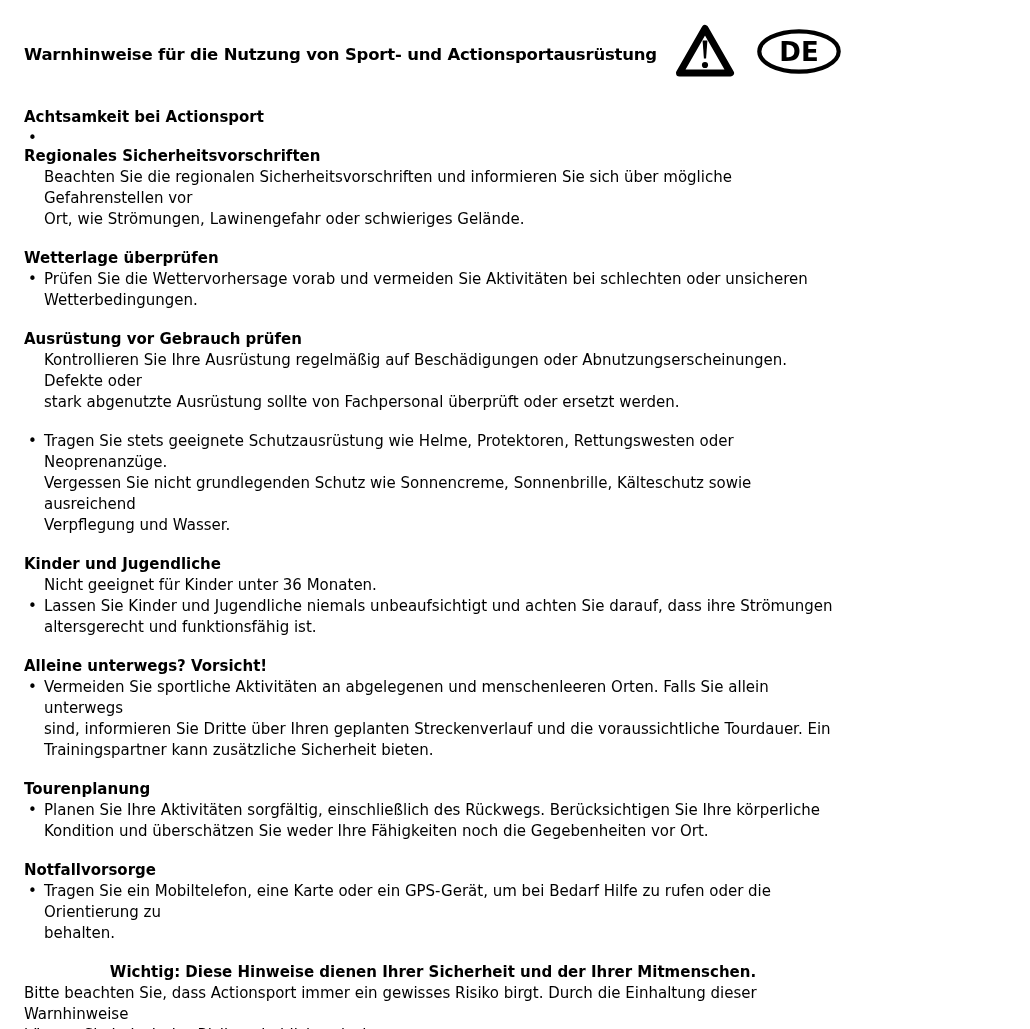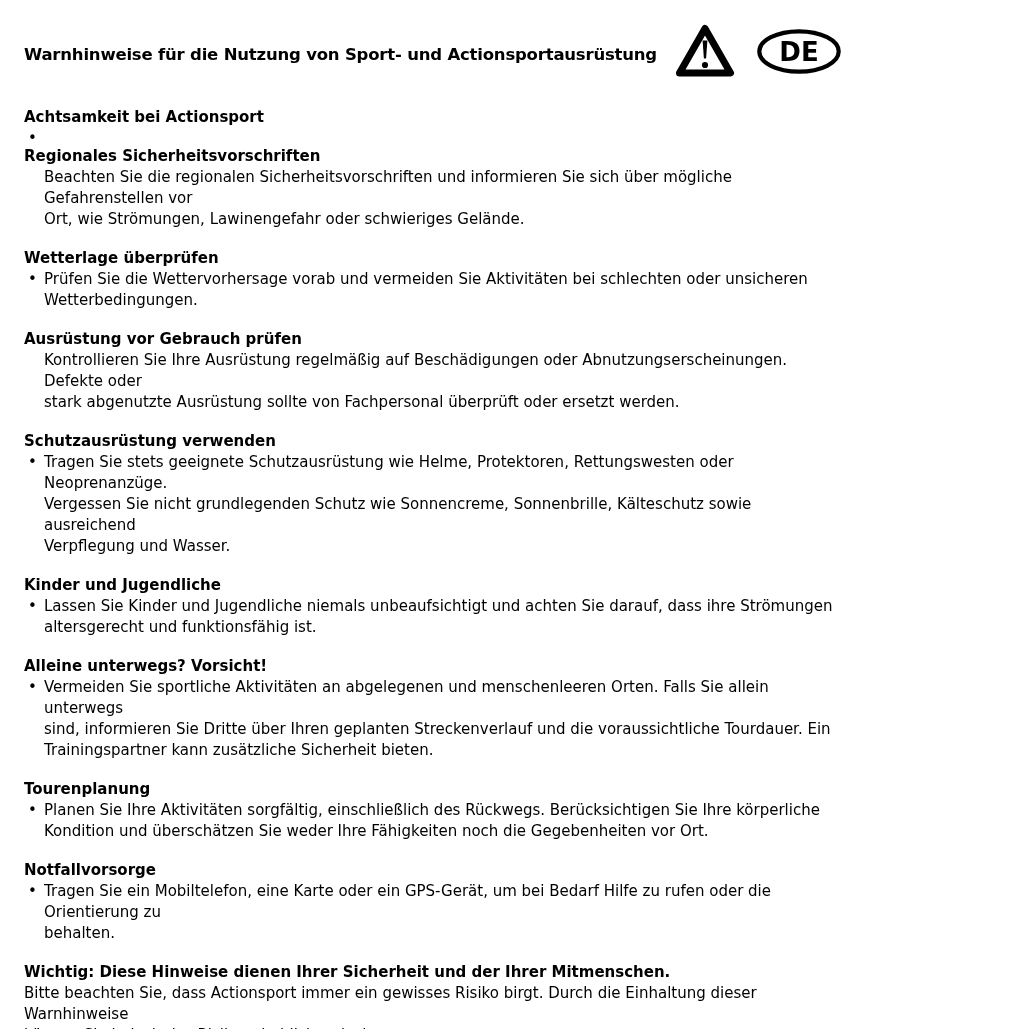--- a/index.html
+++ b/index.html
@@ -40,21 +40,21 @@
   .item { position: relative; padding-left: 20px; }
   .item .marker {
     position: absolute;
     left: 4px;
     top: 0;
     width: 14px;
     text-align: left;
   }
   .item-text { white-space: pre-wrap; }
   .footer { margin-top: 16px; }
-  .footer-emphasis { font-weight: bold; }
+  .footer-emphasis { font-weight: bold; text-align: center; }
   .footer-text { white-space: pre-wrap; }
 </style>
 </head>
 <body>
 
 <div class="page">
 
   <div class="header">
     <div class="doc-title">Warnhinweise für die Nutzung von Sport- und Actionsportausrüstung</div>
 
@@ -102,31 +102,33 @@
 
     <div class="section">
       <h2 class="section-heading">Ausrüstung vor Gebrauch prüfen</h2>
       <div class="item">
         <span class="item-text">Kontrollieren Sie Ihre Ausrüstung regelmäßig auf Beschädigungen oder Abnutzungserscheinungen. Defekte oder
 stark abgenutzte Ausrüstung sollte von Fachpersonal überprüft oder ersetzt werden.</span>
       </div>
     </div>
 
     <div class="section">
-      <h2 class="section-heading">Schutzausrüstung verwenden</h2>
       <div class="item">
         <span class="marker">•</span>
         <span class="item-text">Tragen Sie stets geeignete Schutzausrüstung wie Helme, Protektoren, Rettungswesten oder Neoprenanzüge.
 Vergessen Sie nicht grundlegenden Schutz wie Sonnencreme, Sonnenbrille, Kälteschutz sowie ausreichend
 Verpflegung und Wasser.</span>
       </div>
     </div>
 
     <div class="section">
       <h2 class="section-heading">Kinder und Jugendliche</h2>
+      <div class="item">
+        <span class="item-text">Nicht geeignet für Kinder unter 36 Monaten.</span>
+      </div>
       <div class="item">
         <span class="marker">•</span>
         <span class="item-text">Lassen Sie Kinder und Jugendliche niemals unbeaufsichtigt und achten Sie darauf, dass ihre Strömungen
 altersgerecht und funktionsfähig ist.</span>
       </div>
     </div>
 
     <div class="section">
       <h2 class="section-heading">Alleine unterwegs? Vorsicht!</h2>
       <div class="item">

